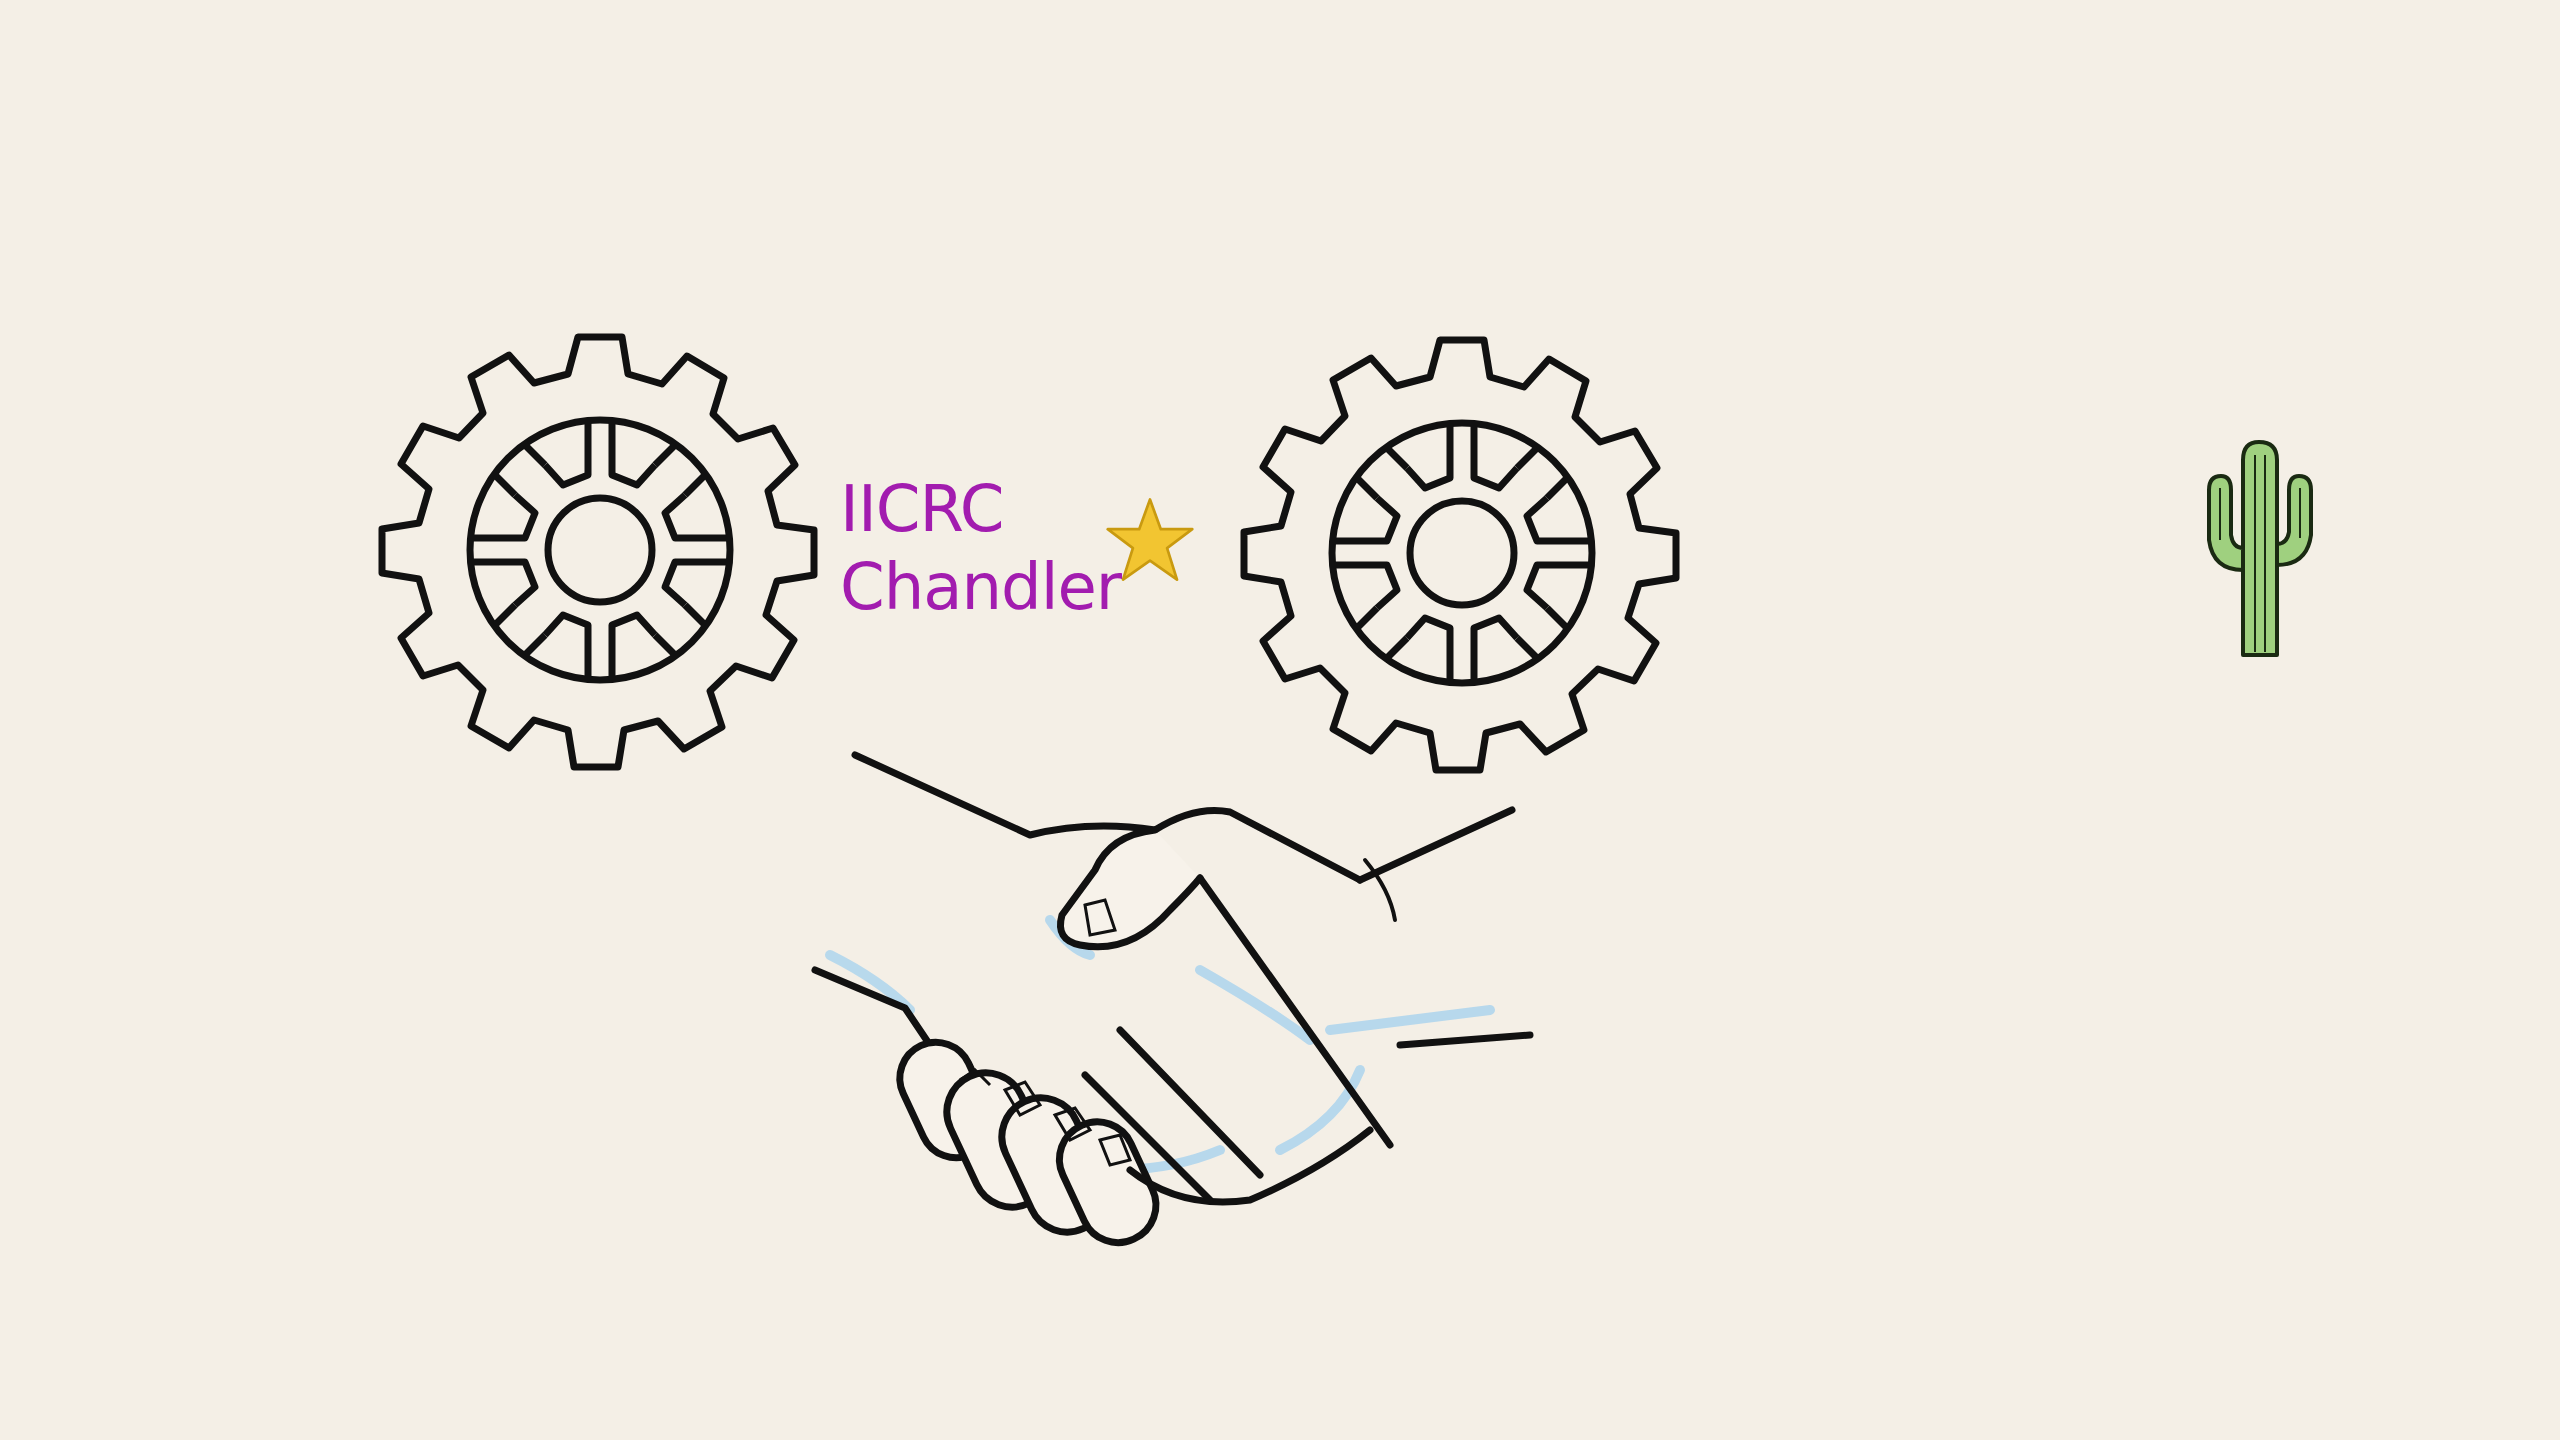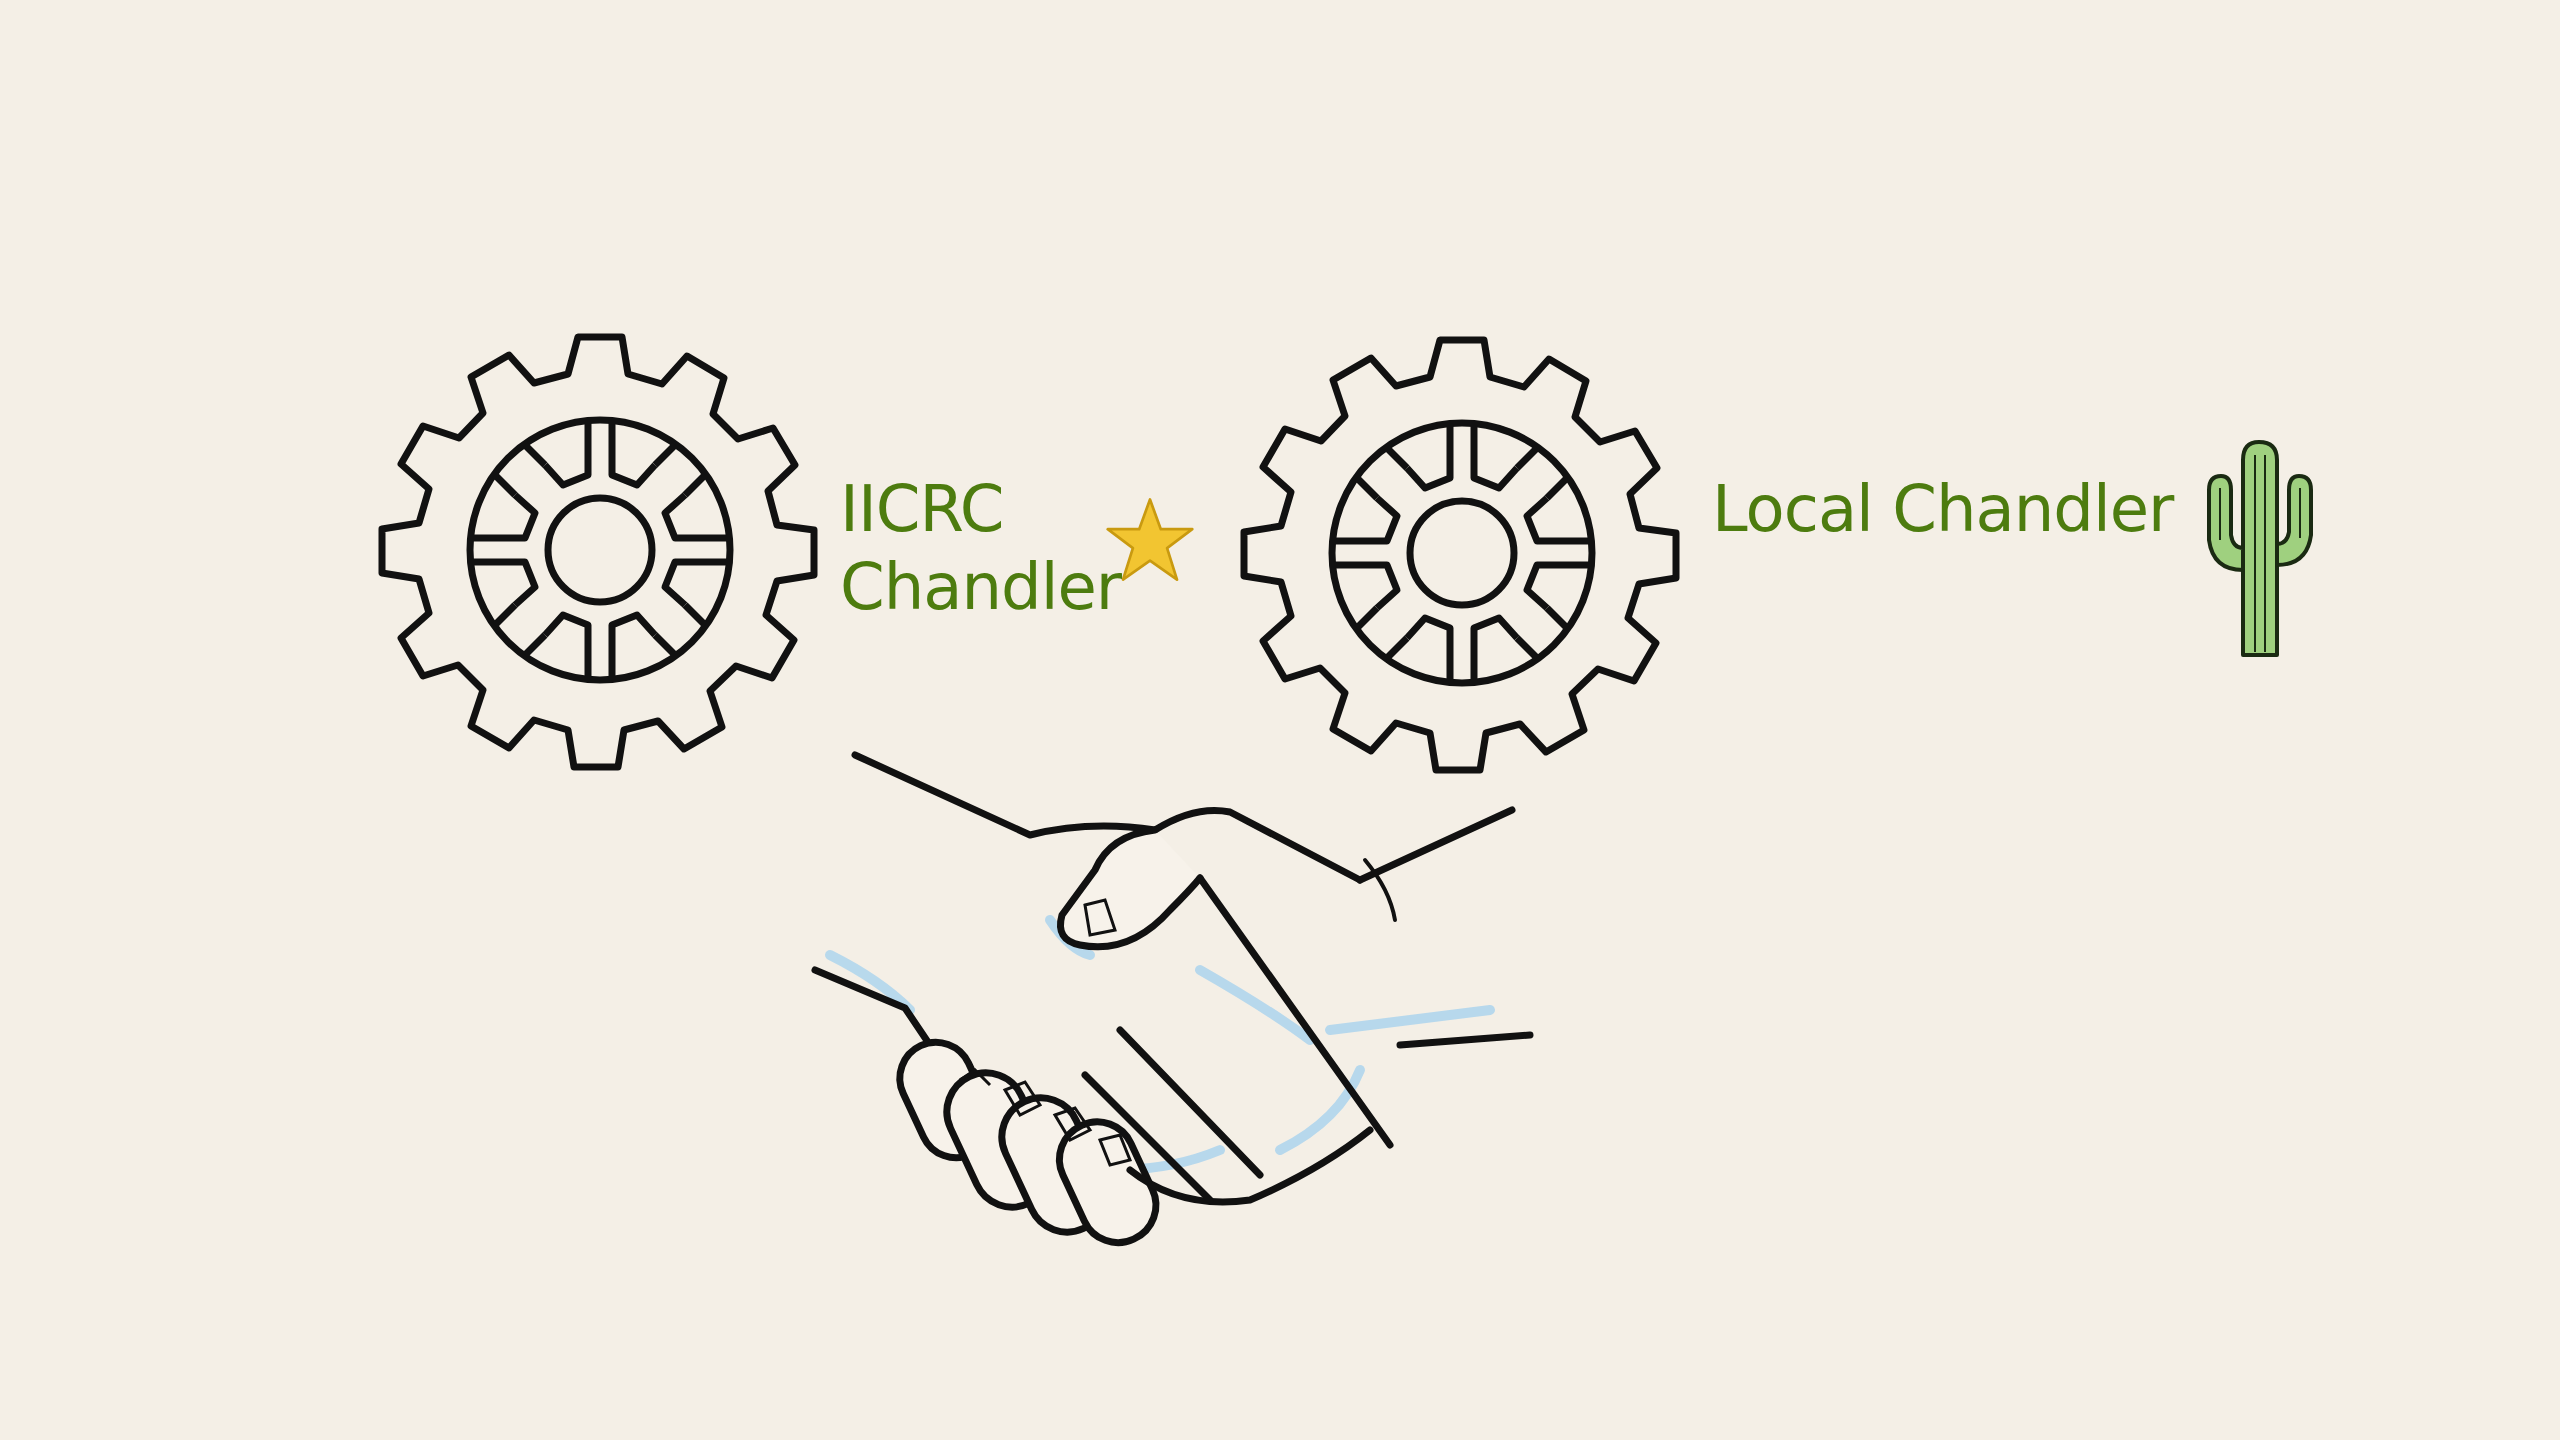--- a/index.html
+++ b/index.html
@@ -5,21 +5,21 @@
   html, body { margin: 0; padding: 0; }
   body {
     width: 2560px; height: 1440px; overflow: hidden;
     background: #f4efe6;
     position: relative;
     font-family: "DejaVu Sans", sans-serif;
   }
   .canvas { position: absolute; inset: 0; }
   .label {
     position: absolute;
-    color: #4d7c0f;
+    color: #a21caf;
     font-family: "DejaVu Sans", sans-serif;
     font-size: 64px;
     line-height: 78px;
     letter-spacing: -1px;
   }
   .label span { display: block; }
   svg { position: absolute; overflow: visible; }
 </style>
 </head>
 <body>
@@ -85,21 +85,20 @@
         <path d="M 55,85 L 75,105"></path>
         <path d="M -85,-55 L -105,-75"></path>
         <path d="M 85,-55 L 105,-75"></path>
         <path d="M -85,55 L -105,75"></path>
         <path d="M 85,55 L 105,75"></path>
       </g>
     </g>
   </svg>
 
   <div class="label" style="left:1712px; top:470px;">
-    <span>Local Chandler</span>
   </div>
 
   <svg style="left:2195px; top:440px;" width="130" height="220" viewBox="0 0 130 220">
     <g stroke="#1a2a12" stroke-width="4" fill="#9fd07f" stroke-linejoin="round" stroke-linecap="round">
       <path d="M 48,215 L 48,20 Q 48,2 64,2 Q 82,2 82,20 L 82,215 Z"></path>
       <path d="M 48,130 Q 18,130 14,100 L 14,50 Q 14,36 26,36 Q 36,36 36,50 L 36,95 Q 38,108 48,108 Z"></path>
       <path d="M 82,125 Q 112,125 116,95 L 116,50 Q 116,36 104,36 Q 94,36 94,50 L 94,92 Q 92,104 82,104 Z"></path>
     </g>
     <g stroke="#1a2a12" stroke-width="2" fill="none">
       <path d="M 60,15 L 60,212"></path>

